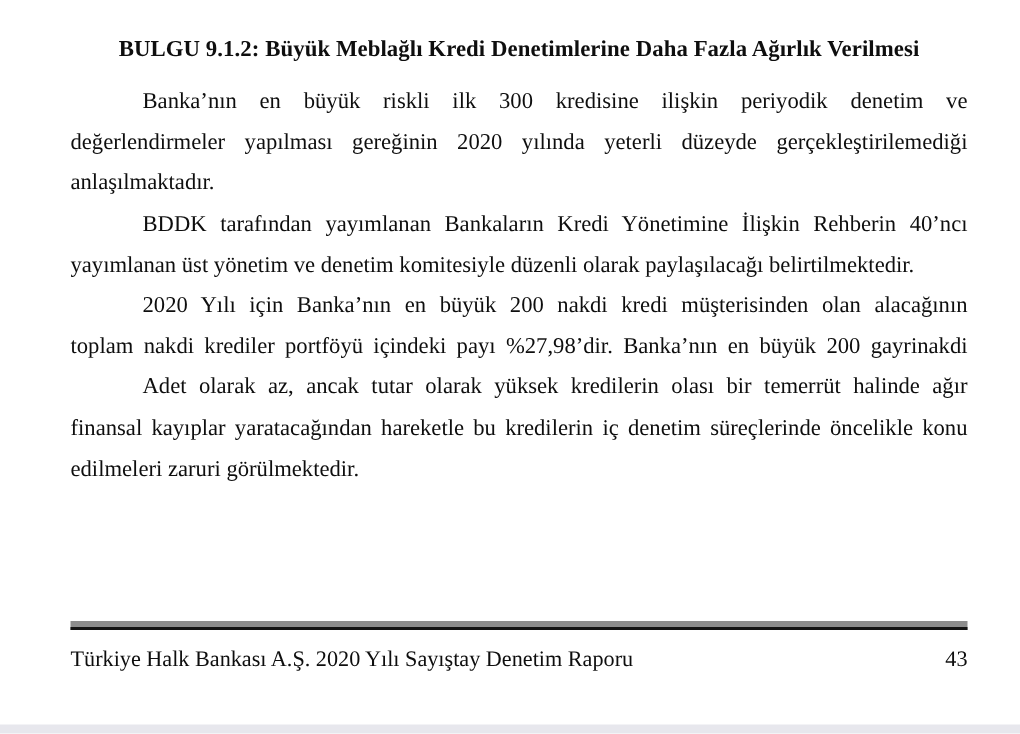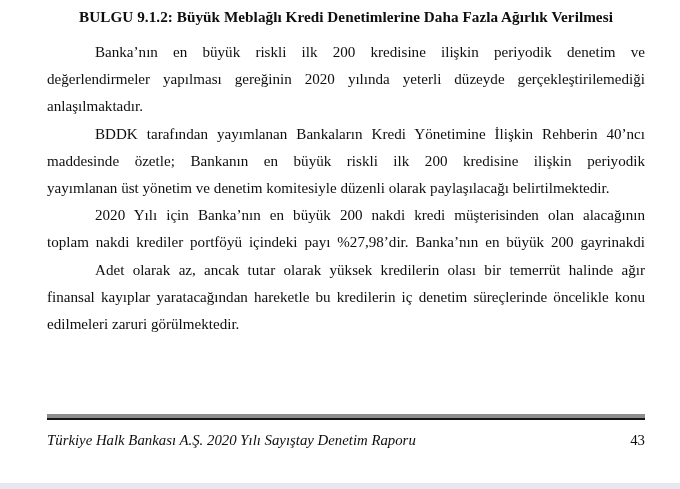--- a/index.html
+++ b/index.html
@@ -34,21 +34,21 @@
     width: 598px;
   }
 
   
   .finding-title {
     font-size: 15.2px;
     font-weight: bold;
     text-align: center;
     line-height: 20px;
     margin: 0;
-    padding-top: 7px;
+    padding-top: 23px;
     letter-spacing: 0.05px;
     white-space: nowrap;
   }
 
   
   .para {
     font-size: 15.1px;
     line-height: 27.2px;
     margin: 0;
     text-align: justify;
@@ -91,21 +91,20 @@
   .footer-row {
     display: flex;
     align-items: baseline;
     justify-content: space-between;
     padding-top: 10px;
     font-size: 14.8px;
     line-height: 20px;
   }
   .footer-text {
     white-space: nowrap;
-    font-style: italic;
   }
   .footer-page {
     white-space: nowrap;
   }
 
   .bottom-band {
     position: absolute;
     left: 0;
     top: 483px;
     width: 680px;
@@ -116,28 +115,27 @@
 </head>
 <body>
 
 <div class="page">
 
   <div class="content">
 
     <h1 class="finding-title">BULGU 9.1.2: Büyük Meblağlı Kredi Denetimlerine Daha Fazla Ağırlık Verilmesi</h1>
 
     <p class="para first-body">
-      <span class="ln indent">Banka’nın en büyük riskli ilk 200 kredisine ilişkin periyodik denetim ve</span>
+      <span class="ln indent">Banka’nın en büyük riskli ilk 300 kredisine ilişkin periyodik denetim ve</span>
       <span class="ln">değerlendirmeler yapılması gereğinin 2020 yılında yeterli düzeyde gerçekleştirilemediği</span>
       <span class="ln last">anlaşılmaktadır.</span>
     </p>
 
     <p class="para">
       <span class="ln indent">BDDK tarafından yayımlanan Bankaların Kredi Yönetimine İlişkin Rehberin 40’ncı</span>
-      <span class="ln">maddesinde özetle; Bankanın en büyük riskli ilk 200 kredisine ilişkin periyodik</span>
       <span class="ln last">yayımlanan üst yönetim ve denetim komitesiyle düzenli olarak paylaşılacağı belirtilmektedir.</span>
     </p>
 
     <p class="para">
       <span class="ln indent">2020 Yılı için Banka’nın en büyük 200 nakdi kredi müşterisinden olan alacağının</span>
       <span class="ln">toplam nakdi krediler portföyü içindeki payı %27,98’dir. Banka’nın en büyük 200 gayrinakdi</span>
     </p>
 
     <p class="para">
       <span class="ln indent">Adet olarak az, ancak tutar olarak yüksek kredilerin olası bir temerrüt halinde ağır</span>

